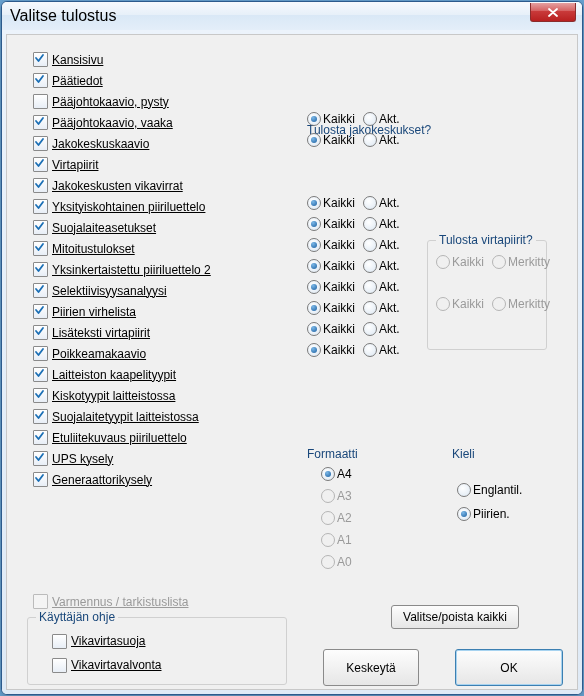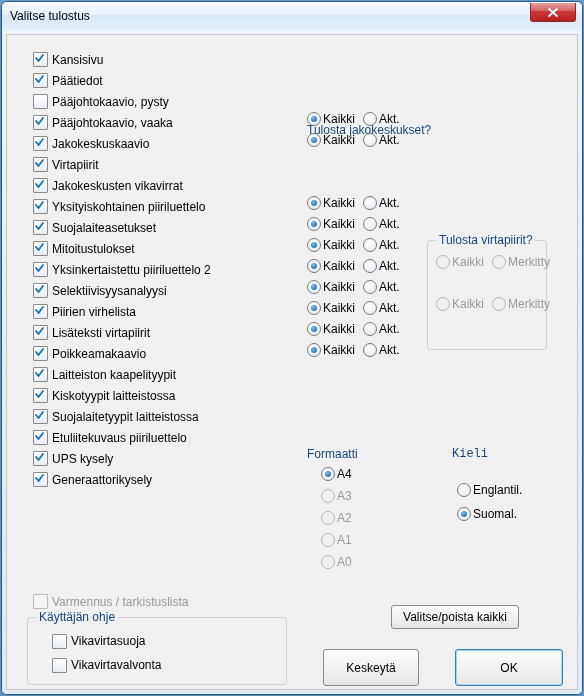--- a/index.html
+++ b/index.html
@@ -24,21 +24,21 @@
     height: 28px;
     background: linear-gradient(to bottom, #f6f9fd 0%, #e7f0f9 45%, #d9e8f6 46%, #e4eef9 100%);
     border-bottom: 1px solid #b6c7db;
     position: relative;
     display: flex;
     align-items: center;
     padding: 0 6px;
   }
   .titlebar-title {
     color: #000;
-    font-size: 12px;
+    font-size: 16px;
     padding-left: 2px;
   }
   .close-btn {
     position: absolute;
     right: 6px;
     top: 1px;
     width: 44px;
     height: 18px;
     background: linear-gradient(to bottom, #e5a0a0 0%, #d56060 45%, #c93a3a 46%, #b82020 100%);
     border: 1px solid #8a2c2c;
@@ -102,21 +102,21 @@
   }
   .chk.checked svg {
     position: absolute;
     left: 0; top: 0;
   }
   .chk.disabled {
     border-color: #bbb;
     background: #f4f4f4;
     cursor: default;
   }
-  .lbl { color: #000; }
+  .lbl { color: #000; text-decoration: underline; }
   .lbl.disabled { color: #9a9a9a; }
 
   .section-title {
     color: #19477a;
     font-size: 12px;
   }
 
   
   .col-mid {
     position: absolute;
@@ -201,21 +201,20 @@
     top: 432px;
     width: 110px;
   }
   .col-fmt .radio-row { height: 22px; }
 
   
   .kieli-title {
     position: absolute;
     left: 445px;
     top: 412px;
-    font-family: Liberation Mono, monospace;
   }
   .col-kieli {
     position: absolute;
     left: 450px;
     top: 448px;
     width: 110px;
   }
   .col-kieli .radio-row { height: 24px; }
 
   
@@ -564,21 +563,21 @@
         </div>
 
       <div class="section-title kieli-title">Kieli</div>
       <div class="col-kieli">
         <div class="radio-row">
           <span class="radio"></span>
           <span class="radio-lbl">Englantil.</span>
         </div>
         <div class="radio-row">
           <span class="radio selected"></span>
-          <span class="radio-lbl">Suomal.</span>
+          <span class="radio-lbl">Piirien.</span>
         </div>
       </div>
 
       <div class="chk-row chk-bottom">
         <span class="chk disabled"></span>
         <span class="lbl disabled">Varmennus / tarkistuslista</span>
       </div>
 
       <div class="groupbox" id="gb-ohje">
         <span class="groupbox-title">Käyttäjän ohje</span>

